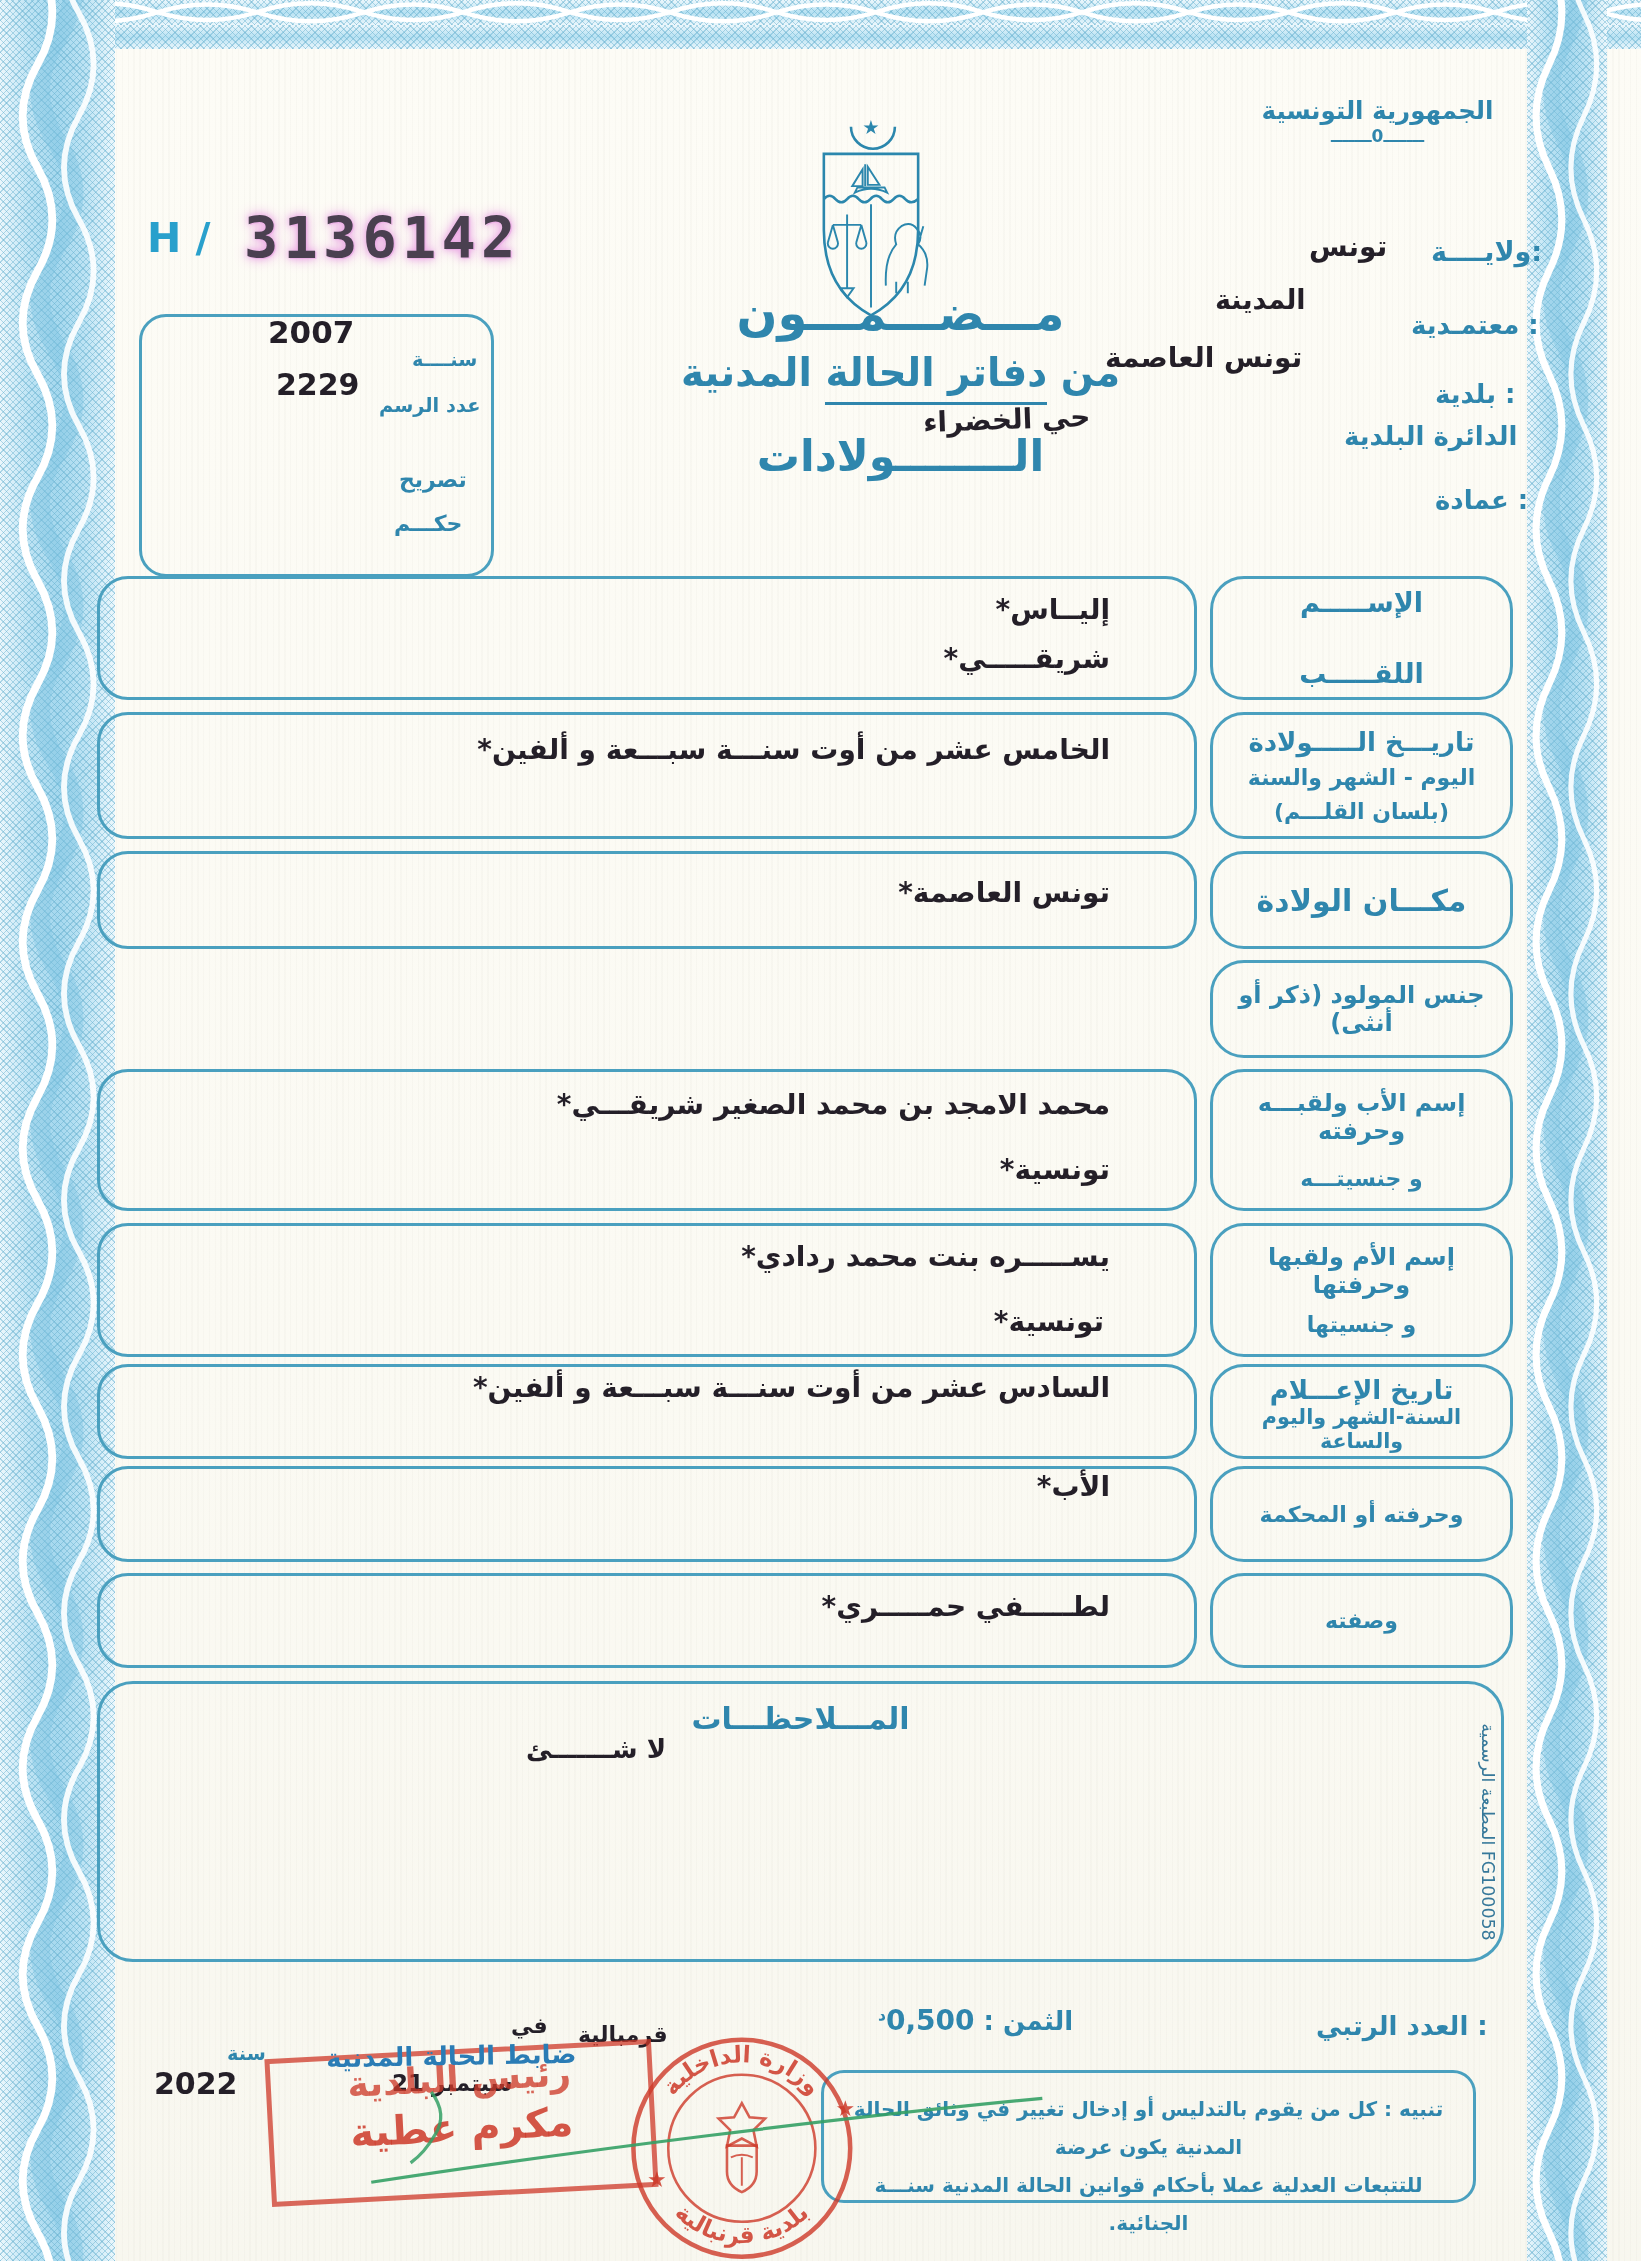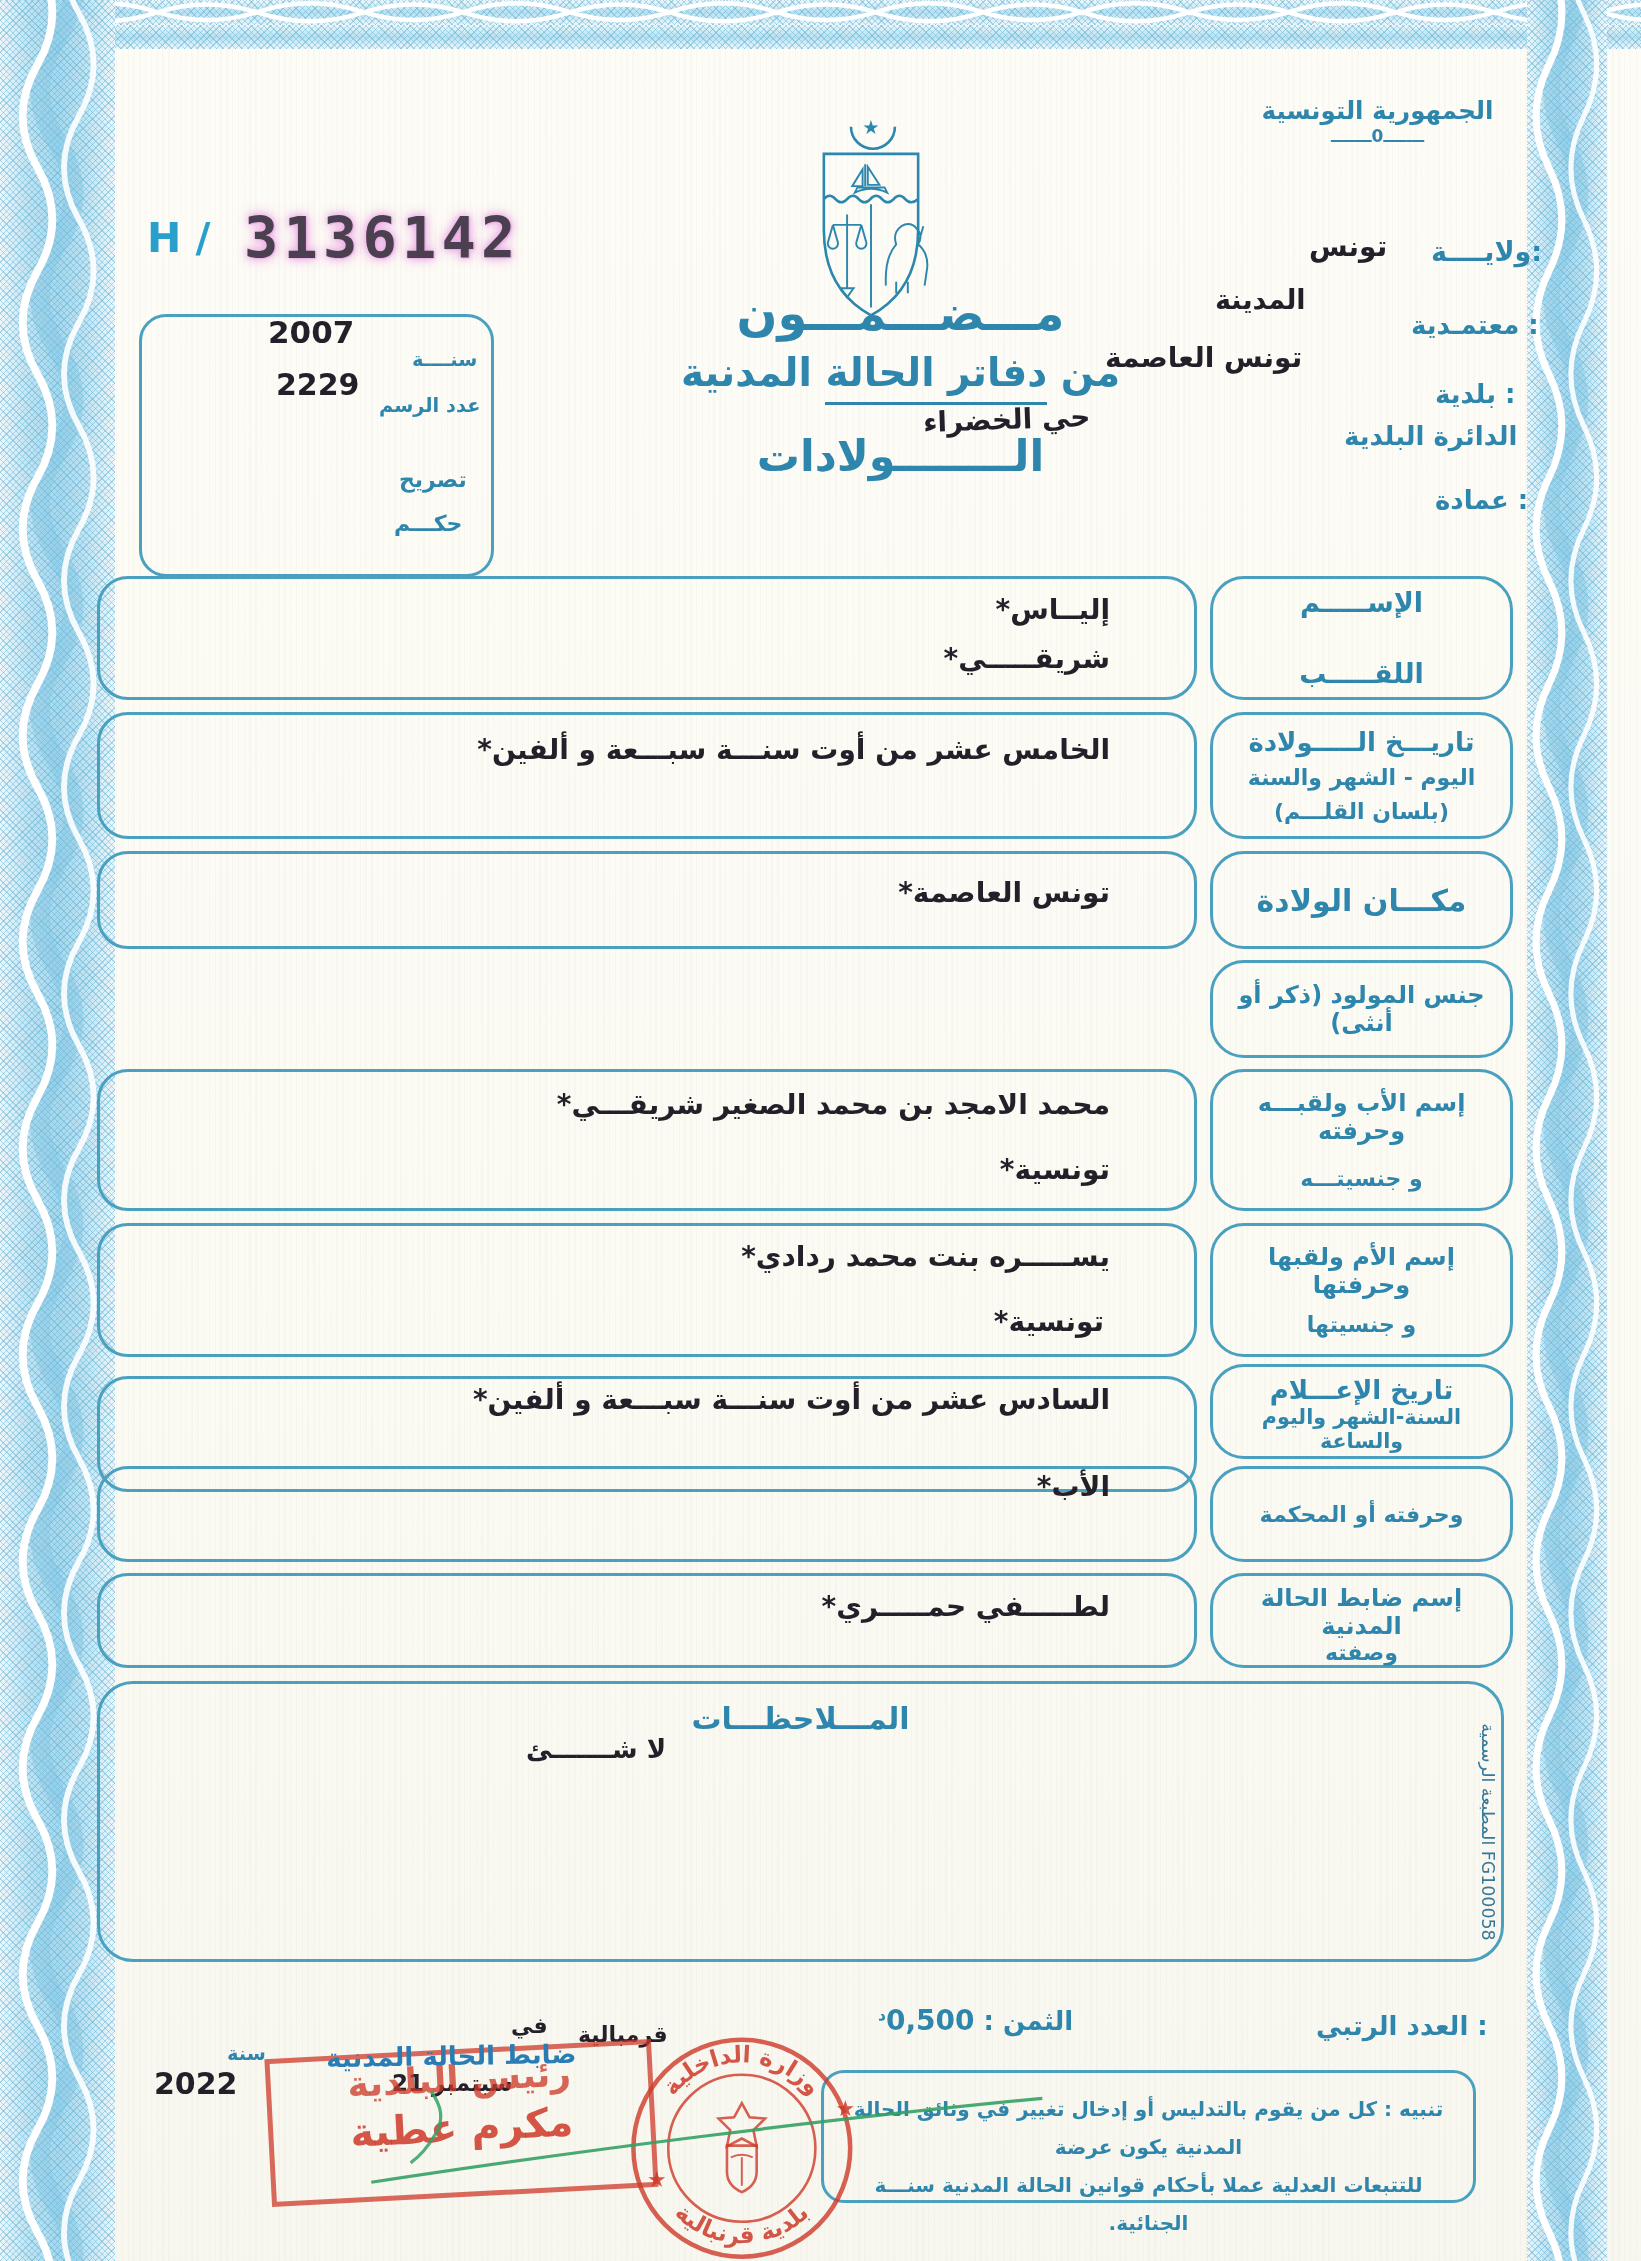--- a/index.html
+++ b/index.html
@@ -157,40 +157,39 @@
 
   <div class="valbox" style="top:1223px;height:134px;">
     <span class="v" style="top:14px;">يســـــره بنت محمد ردادي*</span>
     <span class="v" style="top:79px;right:90px;">تونسية*</span>
   </div>
   <div class="lblbox" style="top:1223px;height:134px;justify-content:space-between;padding:17px 14px;">
     <span class="l2" style="font-size:24px;">إسم الأم ولقبها وحرفتها</span>
     <span class="l2">و جنسيتها</span>
   </div>
 
-  <div class="valbox" style="top:1364px;height:116px;margin-top:12px;">
+  <div class="valbox" style="top:1364px;height:95px;">
     <span class="v" style="top:3.9px;">السادس عشر من أوت سنـــة سبـــعة و ألفين*</span>
   </div>
   <div class="lblbox" style="top:1364px;height:95px;">
     <span class="l1" style="font-size:26px;">تاريخ الإعـــلام</span>
     <span class="l2" style="font-size:20.7px;">السنة-الشهر واليوم والساعة</span>
   </div>
 
   <div class="valbox" style="top:1466px;height:96px;">
     <span class="v" style="top:1.3px;">الأب*</span>
   </div>
   <div class="lblbox" style="top:1466px;height:96px;">
     <span class="l2">وحرفته أو المحكمة</span>
   </div>
 
   <div class="valbox" style="top:1573px;height:95px;">
     <span class="v" style="top:14px;">لطـــــفي حمـــــري*</span>
   </div>
   <div class="lblbox" style="top:1573px;height:95px;">
-    <span class="l2" style="font-size:24px;">إسم ضابط الحالة المدنية</span>
     <span class="l2">وصفته</span>
   </div>
 
   <div style="position:absolute;left:97px;top:1681px;width:1407px;height:281px;border:3.2px solid #4aa0bf;border-radius:36px;box-sizing:border-box;">
     <div class="lbl" style="left:0;top:17px;width:100%;text-align:center;font-size:30px;position:absolute;">المـــلاحظـــات</div>
     <span class="val" style="left:426px;top:50px;font-size:26px;">لا شـــــــئ</span>
   </div>
 
   <div style="position:absolute;left:1320px;top:1822px;width:336px;text-align:center;font-size:17.4px;color:#36789a;transform:rotate(90deg);white-space:nowrap;">المطبعة الرسمية FG100058</div>
 

